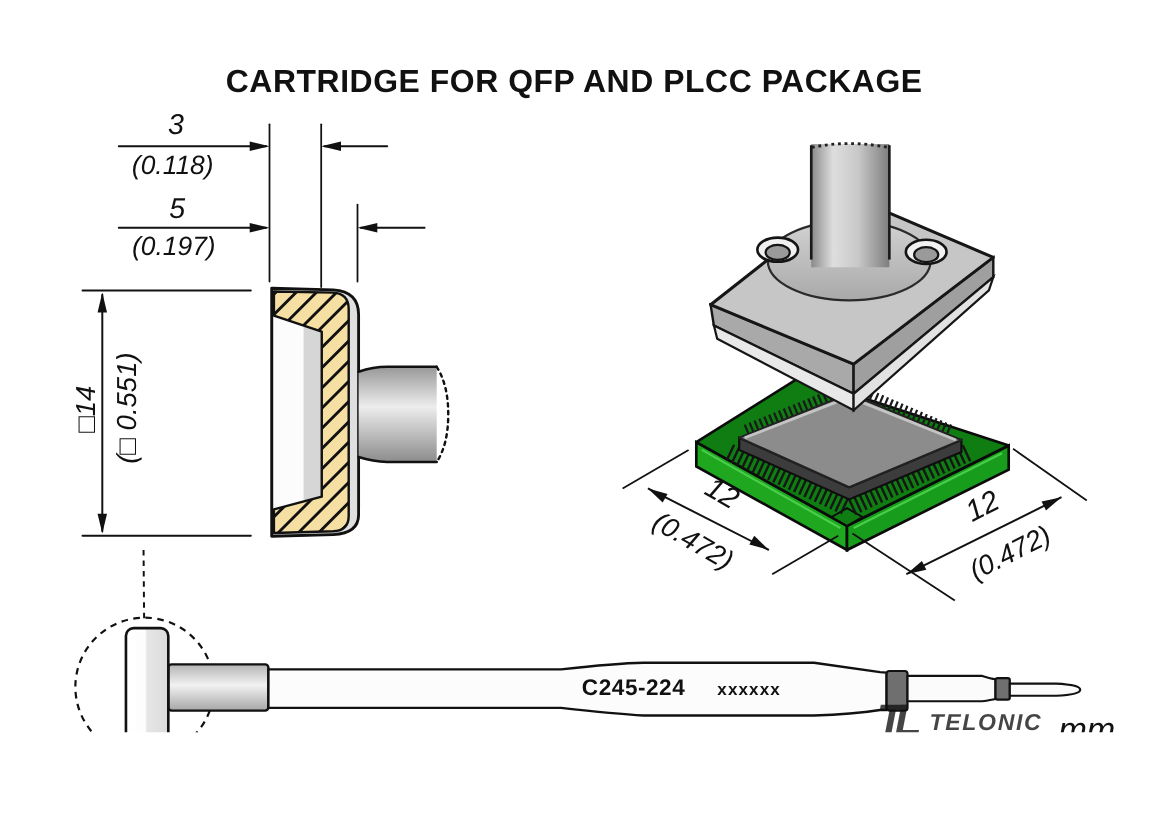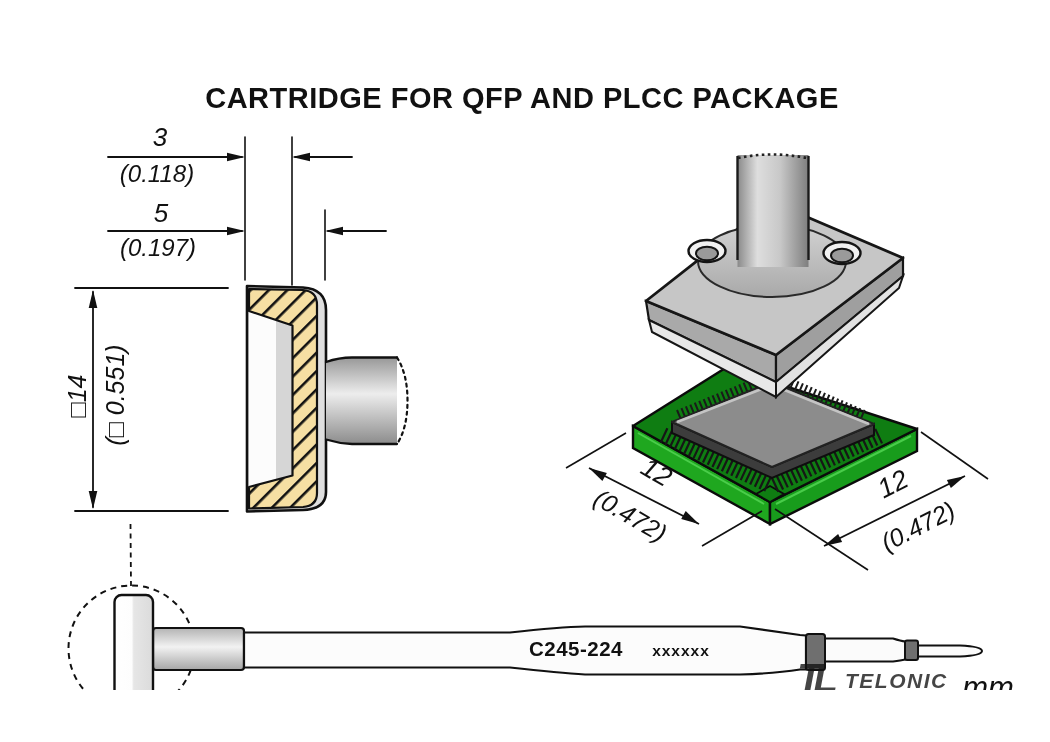--- a/index.html
+++ b/index.html
@@ -1,17 +1,17 @@
 <!DOCTYPE html>
 <html><head>
 <meta charset="utf-8">
 <style>
   html,body{margin:0;padding:0;background:#ffffff;}
   #stage{position:relative;width:1050px;height:666px;background:#ffffff;overflow:hidden;
-         font-family:"Liberation Sans", sans-serif;margin-top:24px;}
+         font-family:"Liberation Sans", sans-serif;}
   svg{display:block}
   text{fill:#111111;}
   .dim{font-style:italic;}
 </style>
 </head>
 <body>
 
 <div id="stage">
 <svg width="1050" height="742" viewBox="0 0 1050 742">
   <defs>

